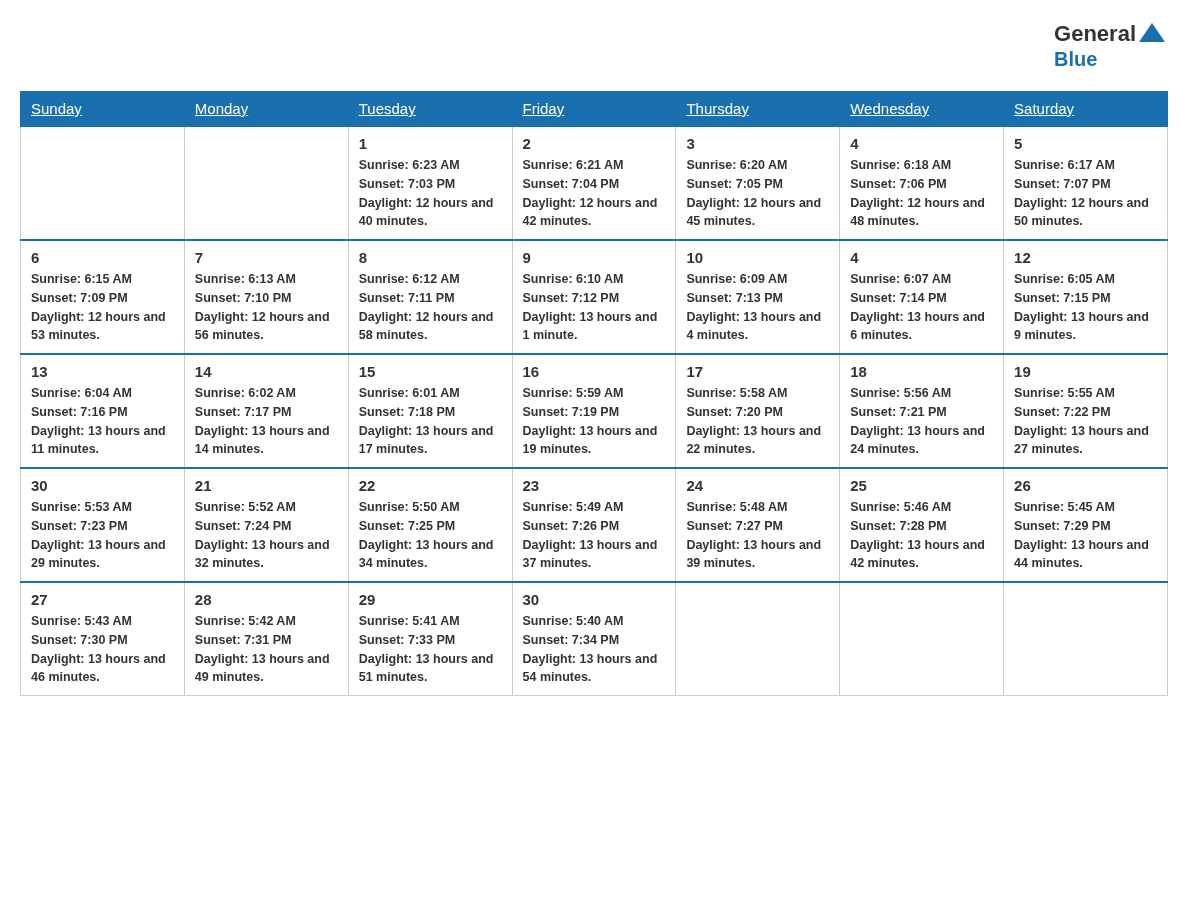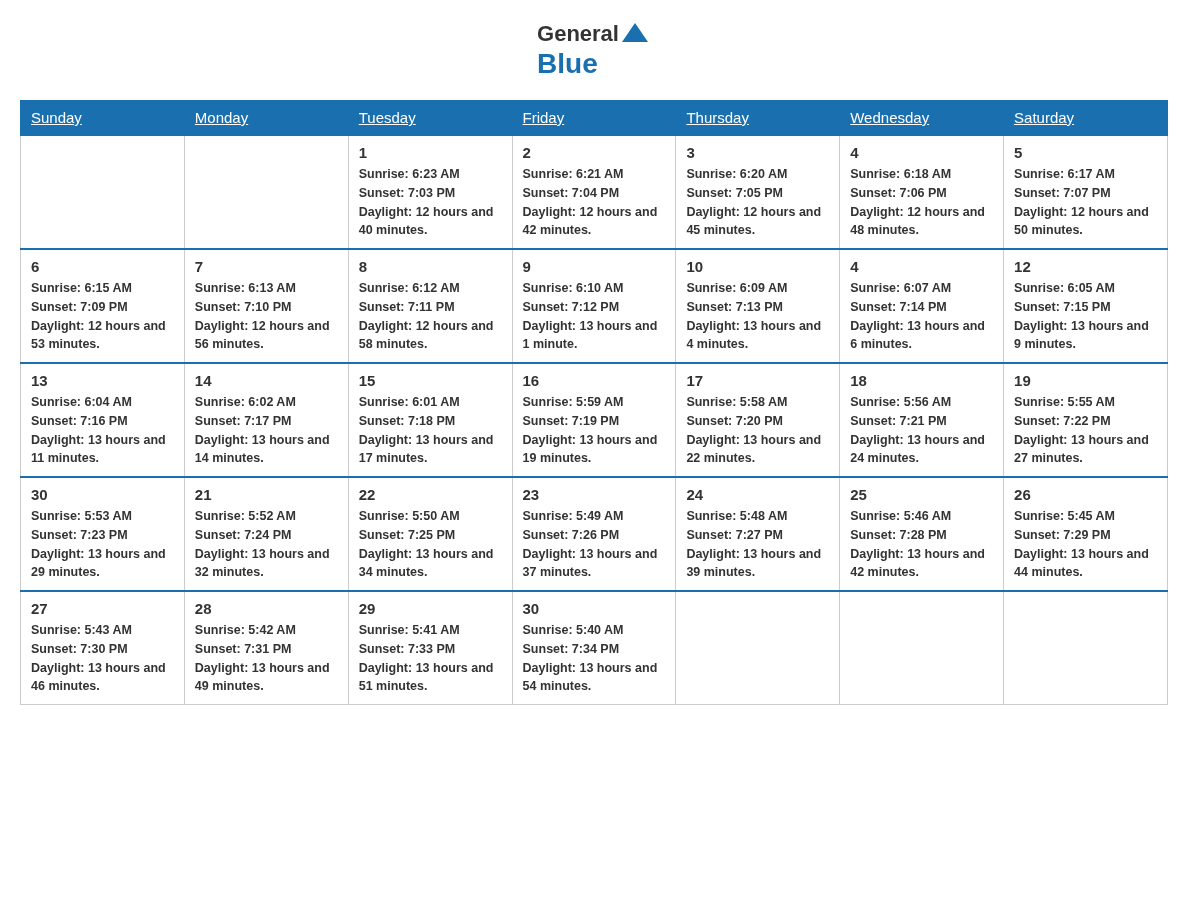--- a/index.html
+++ b/index.html
@@ -5,21 +5,21 @@
     * { box-sizing: border-box; margin: 0; padding: 0; }
     body {
       font-family: Arial, sans-serif;
       background: #fff;
       padding: 20px;
       width: 1188px;
       min-height: 918px;
     }
     .header {
       display: flex;
-      justify-content: center;
+      justify-content: flex-end;
       align-items: flex-start;
       margin-bottom: 20px;
     }
     .logo {
       display: flex;
       align-items: center;
       gap: 2px;
     }
     .title-section {
       text-align: right;
@@ -84,21 +84,21 @@
 
 <div class="header">
   <div class="logo">
       <div style="display: flex; flex-direction: column; align-items: flex-start;">
         <div style="display: flex; align-items: center;">
           <span style="font-size: 22px; font-weight: bold; color: rgb(51, 51, 51);">General</span>
           <svg width="28" height="28" viewBox="0 0 28 28" style="margin: 0px 2px;">
             <polygon points="14,3 27,22 1,22" fill="#1a6faf"></polygon>
           </svg>
         </div>
-        <span style="font-size: 28px; font-weight: bold; color: rgb(26, 111, 175);">Blue</span>
+        <span style="font-size: 20px; font-weight: bold; color: rgb(26, 111, 175);">Blue</span>
       </div>
     </div>
   <div class="title-section">
     <div class="month-title"></div>
     <div class="location"></div>
   </div>
 </div>
 
 <table class="calendar">
   <thead>

